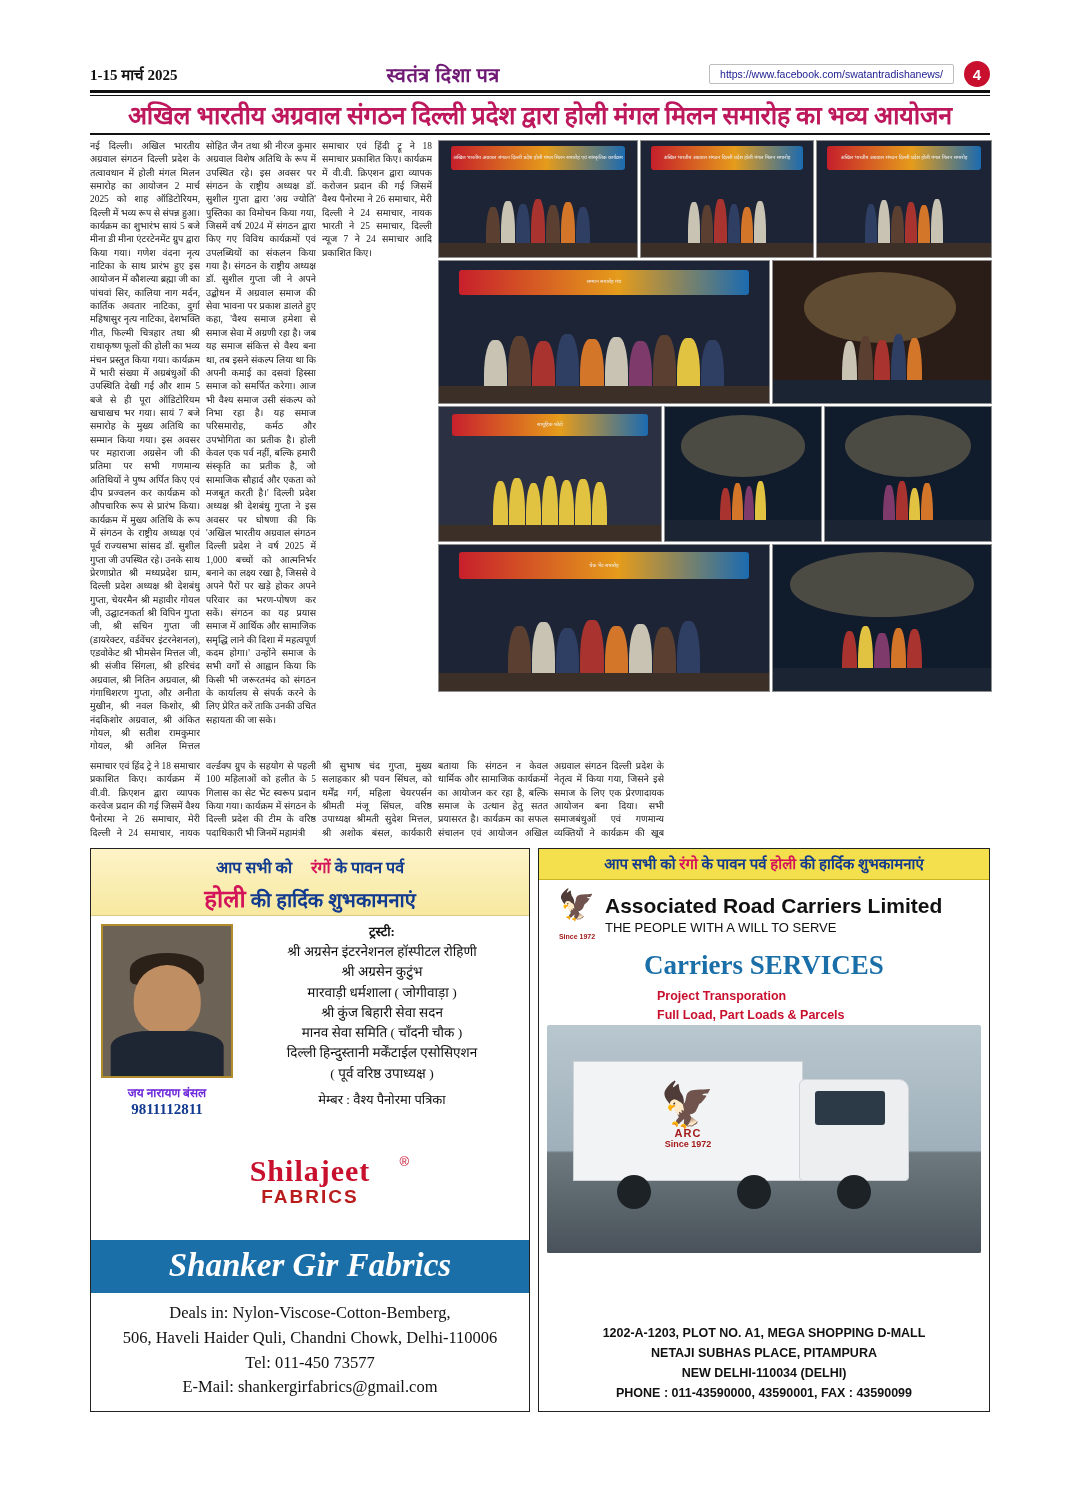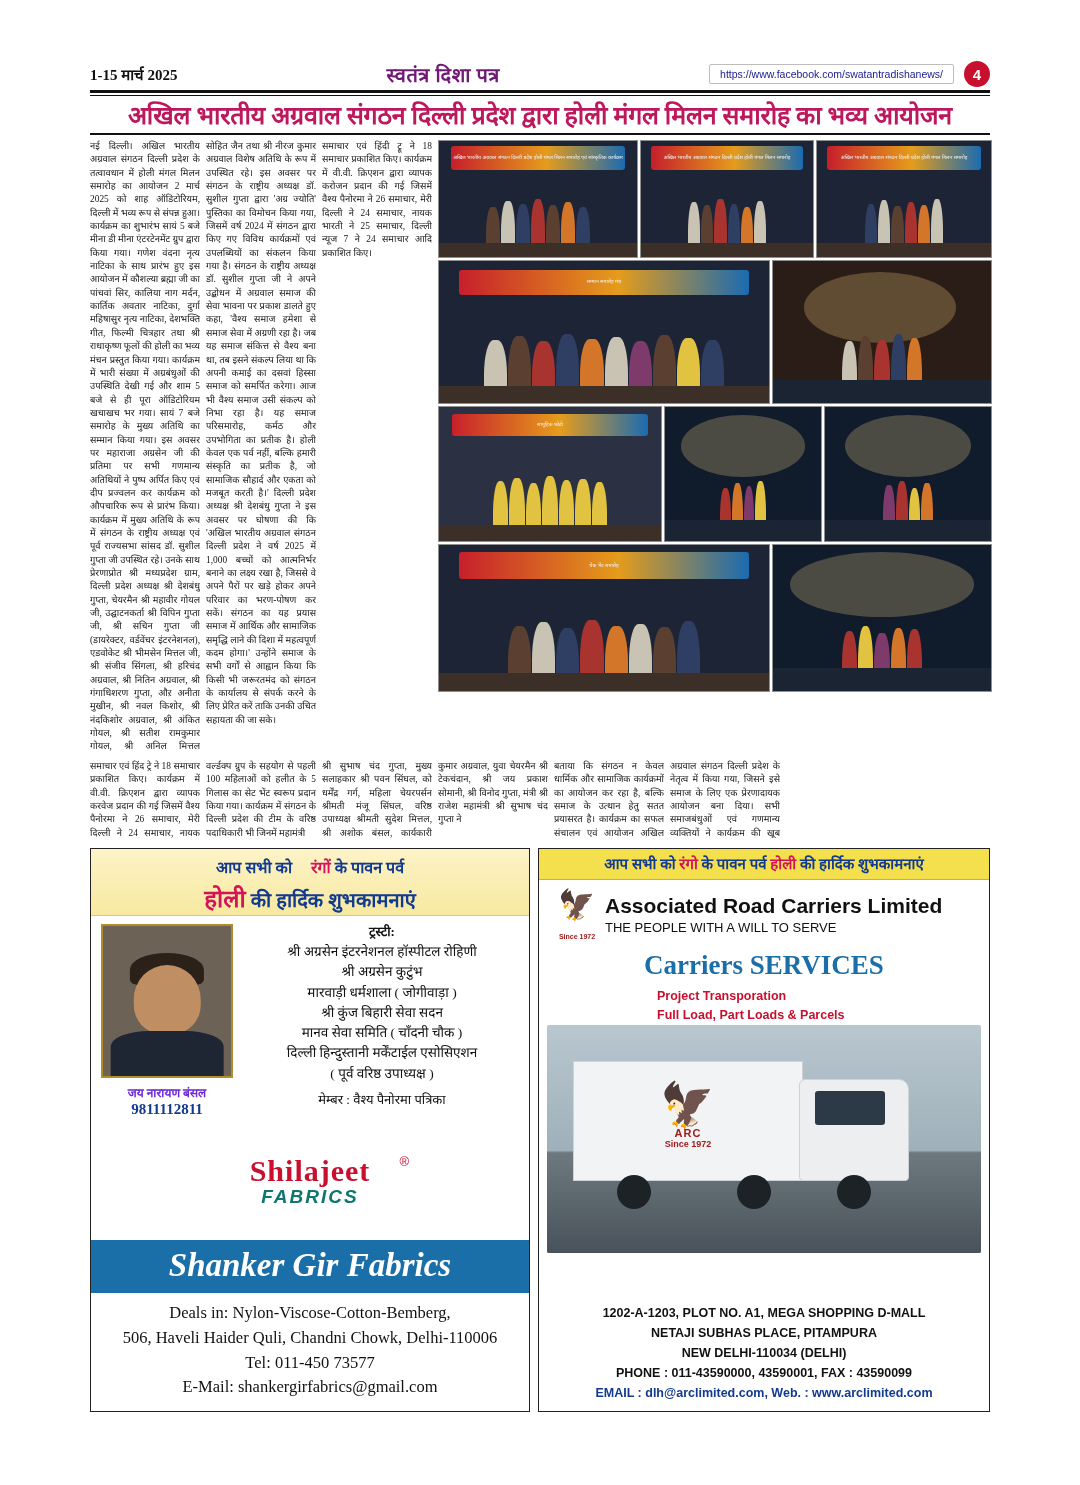--- a/index.html
+++ b/index.html
@@ -133,21 +133,21 @@
   .trustee .lbl{font-weight:bold;font-size:13px;margin-bottom:2px;}
   .trustee .li{font-size:13.5px;line-height:1.5;}
   .trustee .mem{font-size:13px;margin-top:6px;}
   .shilajeet{
     text-align:center;padding-top:2px;position:relative;height:86px;box-sizing:border-box;
   }
   .shil-word{
     font-family:"Liberation Serif", serif;font-weight:bold;font-size:30px;color:#c8102e;
     letter-spacing:1px;line-height:1;
   }
-  .fabrics{font-family:"Liberation Sans", sans-serif;font-weight:bold;font-size:19px;color:#0f766e;letter-spacing:2px;font-style:italic;}
+  .fabrics{font-family:"Liberation Sans", sans-serif;font-weight:bold;font-size:19px;color:#b91c1c;letter-spacing:2px;}
   .reg{position:absolute;right:120px;top:0px;font-size:13px;color:#c8102e;}
   .sgf-bar{
     background:#1b6fa8;color:#fff;text-align:center;
     font-family:"Liberation Serif", serif;font-style:italic;font-weight:bold;
     font-size:33px;padding:7px 0 9px;
   }
   .sgf-body{
     text-align:center;font-family:"Liberation Serif", serif;font-size:16.5px;color:#111;
     line-height:1.5;padding:8px 10px 0;
   }
@@ -369,21 +369,20 @@
           <div class="stagefloor"></div>
         </div>
       </div>
     </div>
   </div>
 
   <div class="botstrip">
     <div class="botcol">समाचार एवं हिंद ट्रे ने 18 समाचार प्रकाशित किए। कार्यक्रम में वी.वी. क्रिएशन द्वारा व्यापक करवेज प्रदान की गई जिसमें वैश्य पैनोरमा ने 26 समाचार, मेरी दिल्ली ने 24 समाचार, नायक भारती ने 25 समाचार, दिल्ली न्यूज 7 ने 24 समाचार आदि प्रकाशित किए।</div>
     <div class="botcol">वर्ल्डक्प ग्रुप के सहयोग से पहली 100 महिलाओं को हलीत के 5 गिलास का सेट भेंट स्वरूप प्रदान किया गया। कार्यक्रम में संगठन के दिल्ली प्रदेश की टीम के वरिष्ठ पदाधिकारी भी जिनमें महामंत्री</div>
     <div class="botcol">श्री सुभाष चंद गुप्ता, मुख्य सलाहकार श्री पवन सिंघल, को धर्मेंद्र गर्ग, महिला चेयरपर्सन श्रीमती मंजू सिंघल, वरिष्ठ उपाध्यक्ष श्रीमती सुदेश मित्तल, श्री अशोक बंसल, कार्यकारी महामंत्री श्रीमती आभा गुप्ता उपस्थित रहे।</div>
-    <div class="botcol">कुमार अग्रवाल, युवा चेयरमैन श्री टेकचंदान, श्री जय प्रकाश सोमानी, श्री विनोद गुप्ता, मंत्री श्री राजेश महामंत्री श्री सुभाष चंद गुप्ता ने</div>
     <div class="botcol">बताया कि संगठन न केवल धार्मिक और सामाजिक कार्यक्रमों का आयोजन कर रहा है, बल्कि समाज के उत्थान हेतु सतत प्रयासरत है। कार्यक्रम का सफल संचालन एवं आयोजन अखिल भारतीय</div>
     <div class="botcol">अग्रवाल संगठन दिल्ली प्रदेश के नेतृत्व में किया गया, जिसने इसे समाज के लिए एक प्रेरणादायक आयोजन बना दिया। सभी समाजबंधुओं एवं गणमान्य व्यक्तियों ने कार्यक्रम की खूब सराहना की।</div>
   </div>
 
   <div class="ad-left">
     <div class="holi-top">
       <div class="holi-line1">
         <span>आप सभी को </span><span class="rng">रंगों</span><span> के पावन पर्व</span>
       </div>
       <div class="holi-line2">
@@ -470,17 +469,16 @@
       <div class="wheel" style="left:70px;"></div>
       <div class="wheel" style="left:190px;"></div>
       <div class="wheel" style="left:290px;"></div>
     </div>
 
     <div class="addr">
       <div>1202-A-1203, PLOT NO. A1, MEGA SHOPPING D-MALL</div>
       <div>NETAJI SUBHAS PLACE, PITAMPURA</div>
       <div>NEW DELHI-110034 (DELHI)</div>
       <div>PHONE : 011-43590000, 43590001, FAX : 43590099</div>
-      <div class="blue">EMAIL : dlh@arclimited.com, Web. : www.arclimited.com</div>
     </div>
   </div>
 
 </div>
 
 </body></html>

